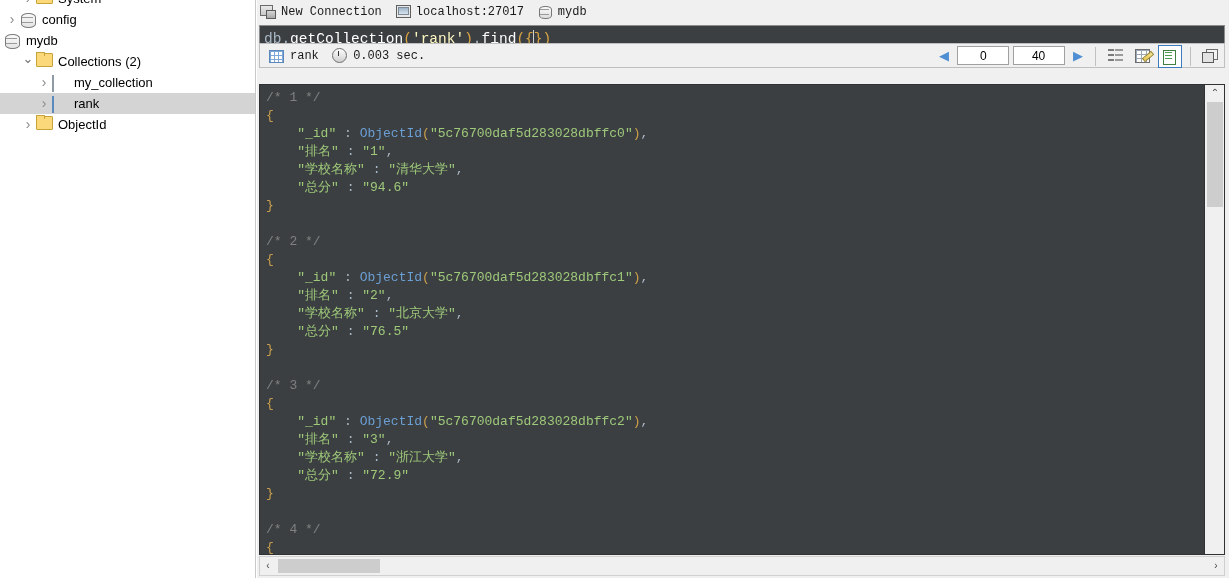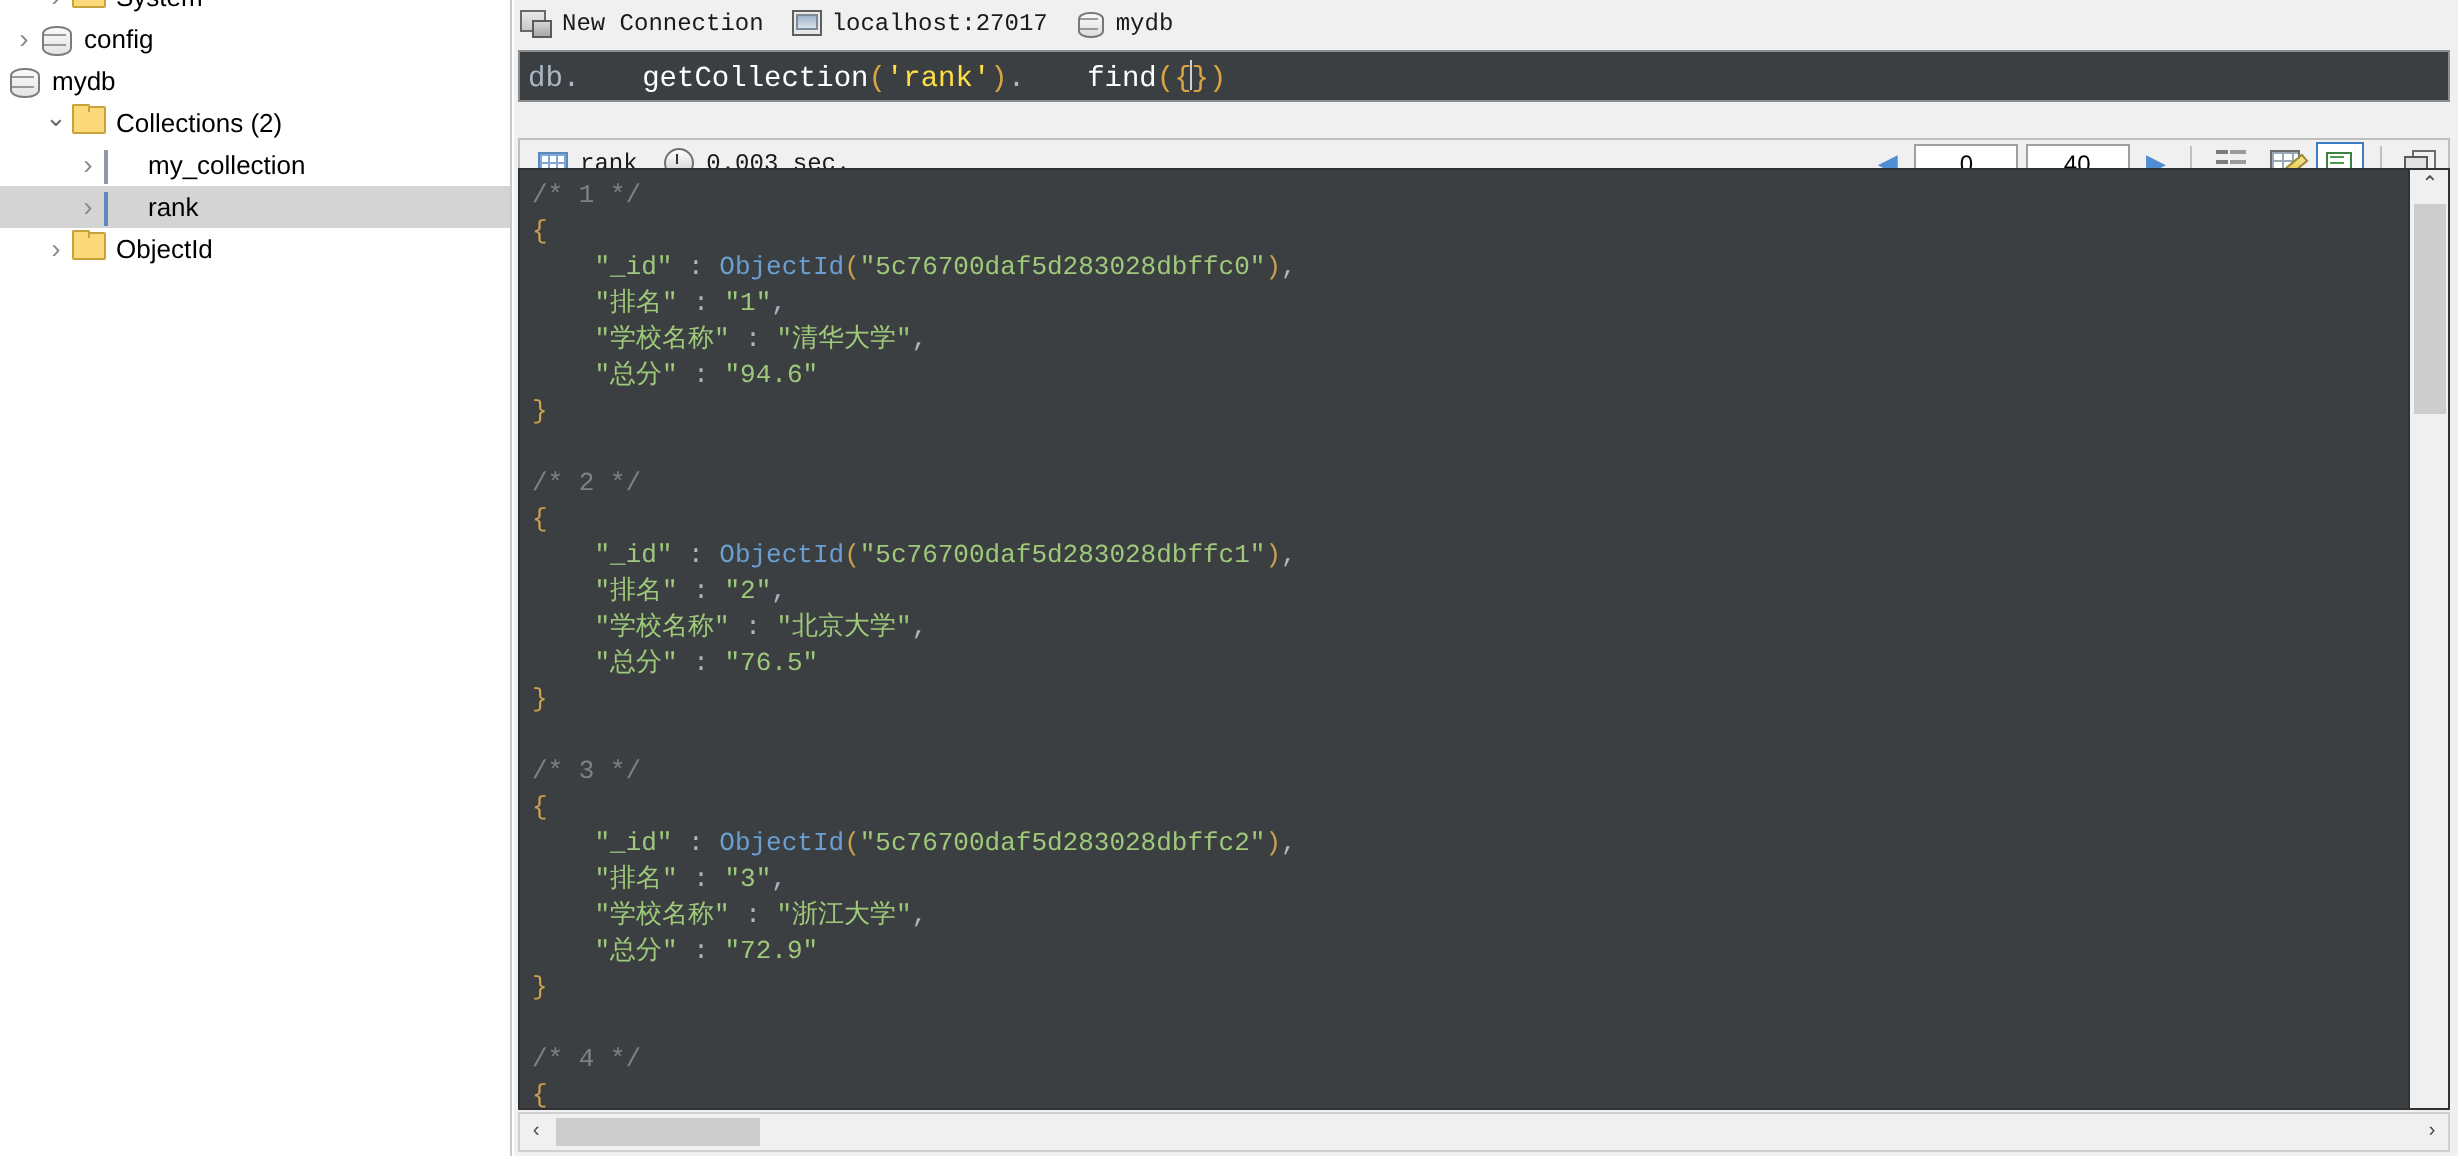--- a/index.html
+++ b/index.html
@@ -197,34 +197,34 @@
     white-space: nowrap;
   }
   #editor .code {
     position: absolute; left: 4px; top: 4px;
     font-family: "Liberation Mono", monospace;
     font-size: 14.5px;
     letter-spacing: 0px;
     white-space: pre;
   }
   .tok-plain  { color: #a9b7c6; }
-  .tok-fn     { color: #ffffff; margin-left: 31px; }
-  .tok-str    { color: #fde047; }
+  .tok-fn     { color: #ffffff; }
+  .tok-str    { color: #fef9c3; }
   .tok-paren  { color: #d9a443; }
   .caret {
     display: inline-block;
     width: 1px; height: 15px;
     background: #d0d0d0;
     vertical-align: -2px;
     margin: 0 -0.5px;
   }
 
   
   #restoolbar {
-    position: absolute; left: 2px; top: 69px;
+    position: absolute; left: 2px; top: 43px;
     width: 966px; height: 25px;
     background: #f0f0f0;
     border: 1px solid #bfbfbf;
   }
   .rt-left { position: absolute; left: 6px; top: 0; height: 25px; line-height: 25px; white-space: nowrap; }
   .rt-left .conn-item { margin-right: 10px; font-size: 12px; }
   .ico-clock { width: 15px; height: 15px; }
   .ico-clock::before {
     content:"";
     position:absolute; left:0; top:0;

